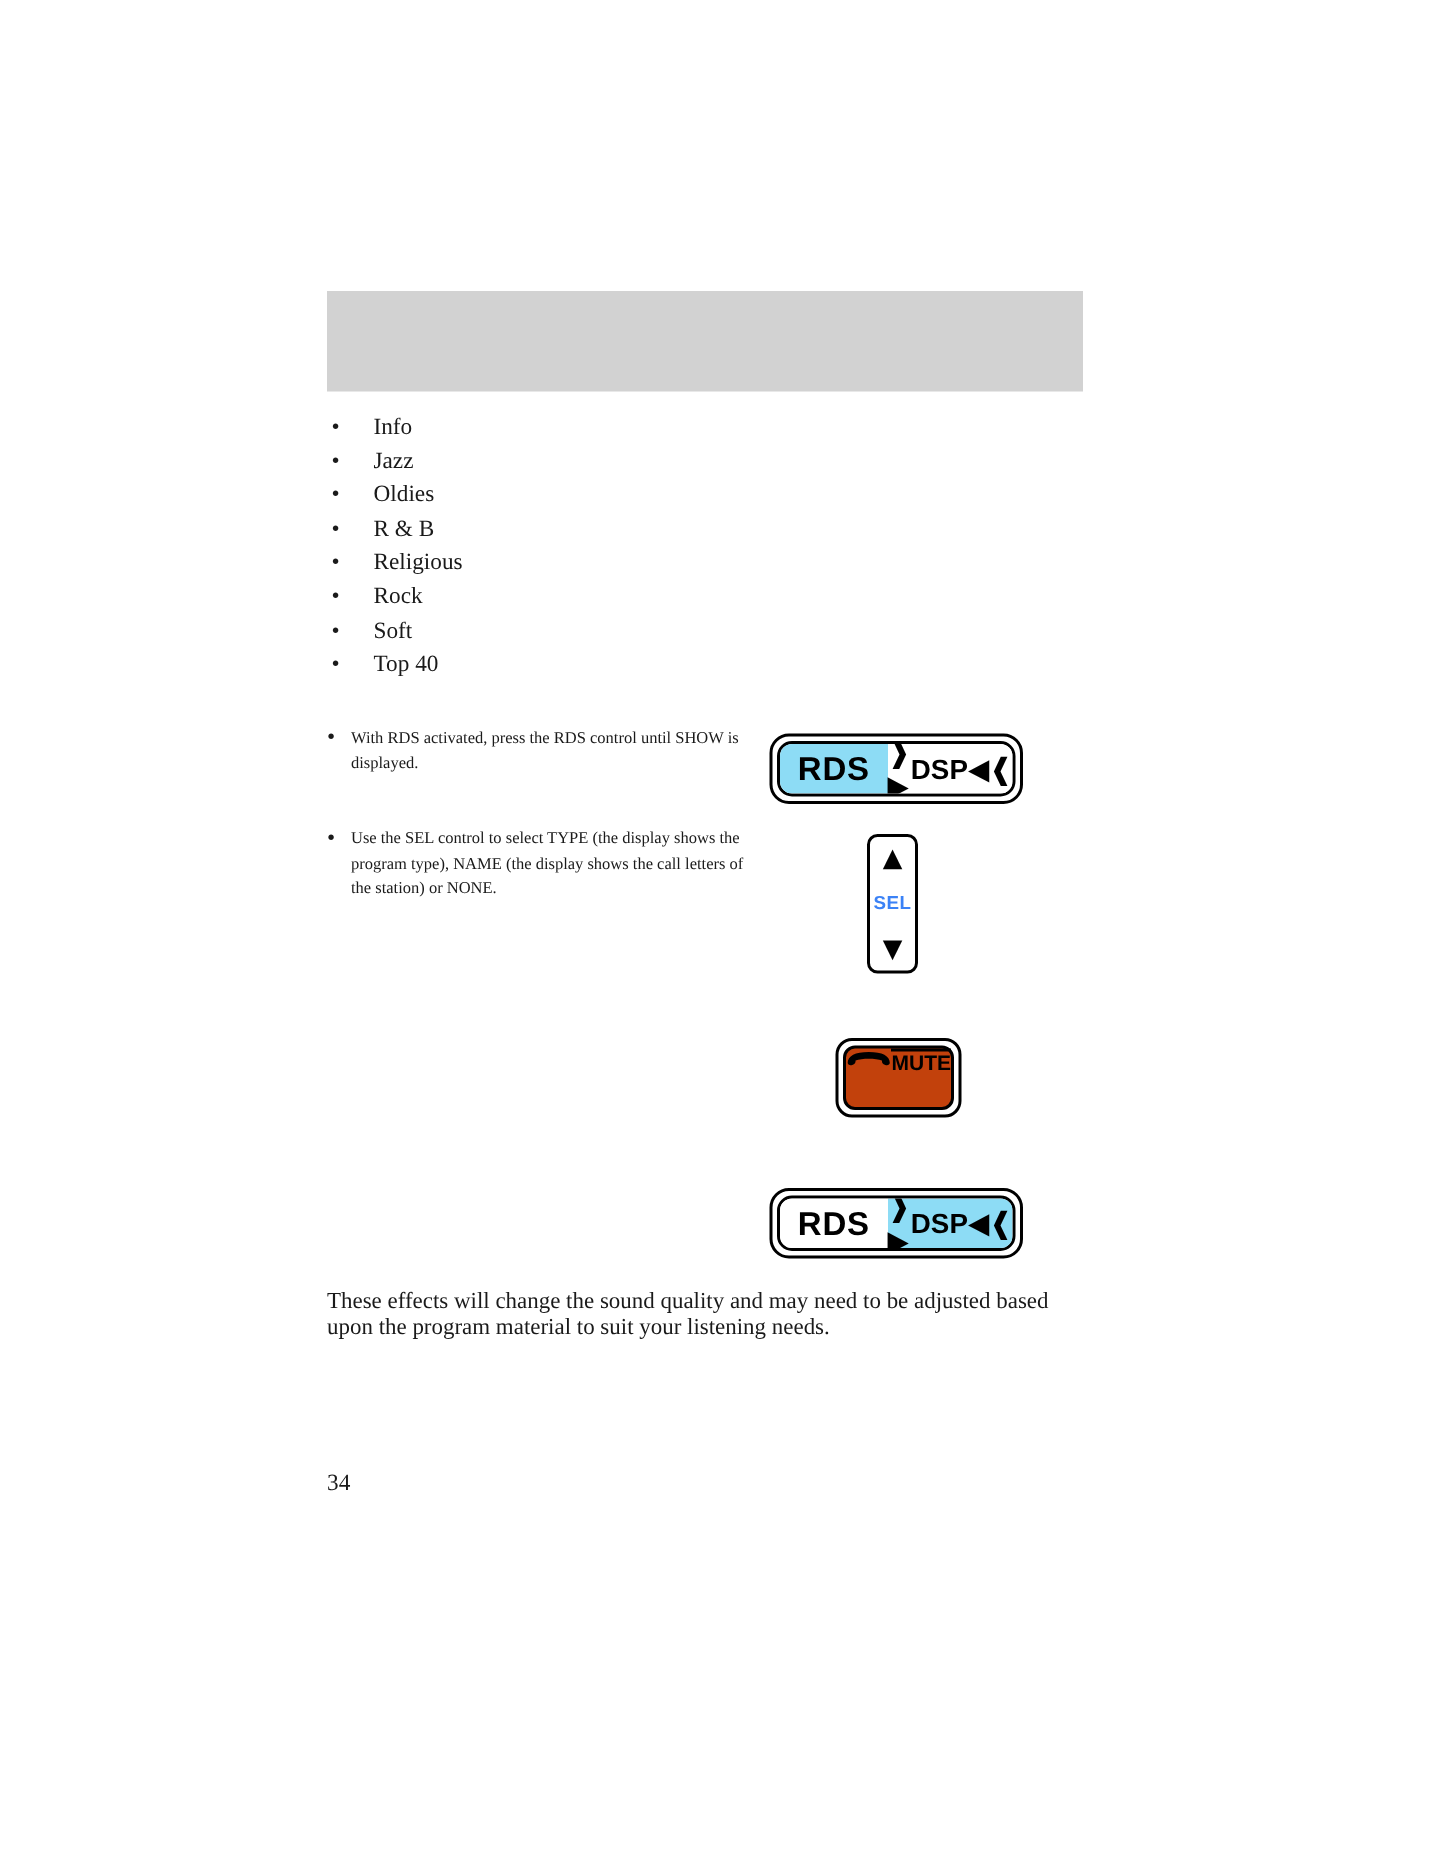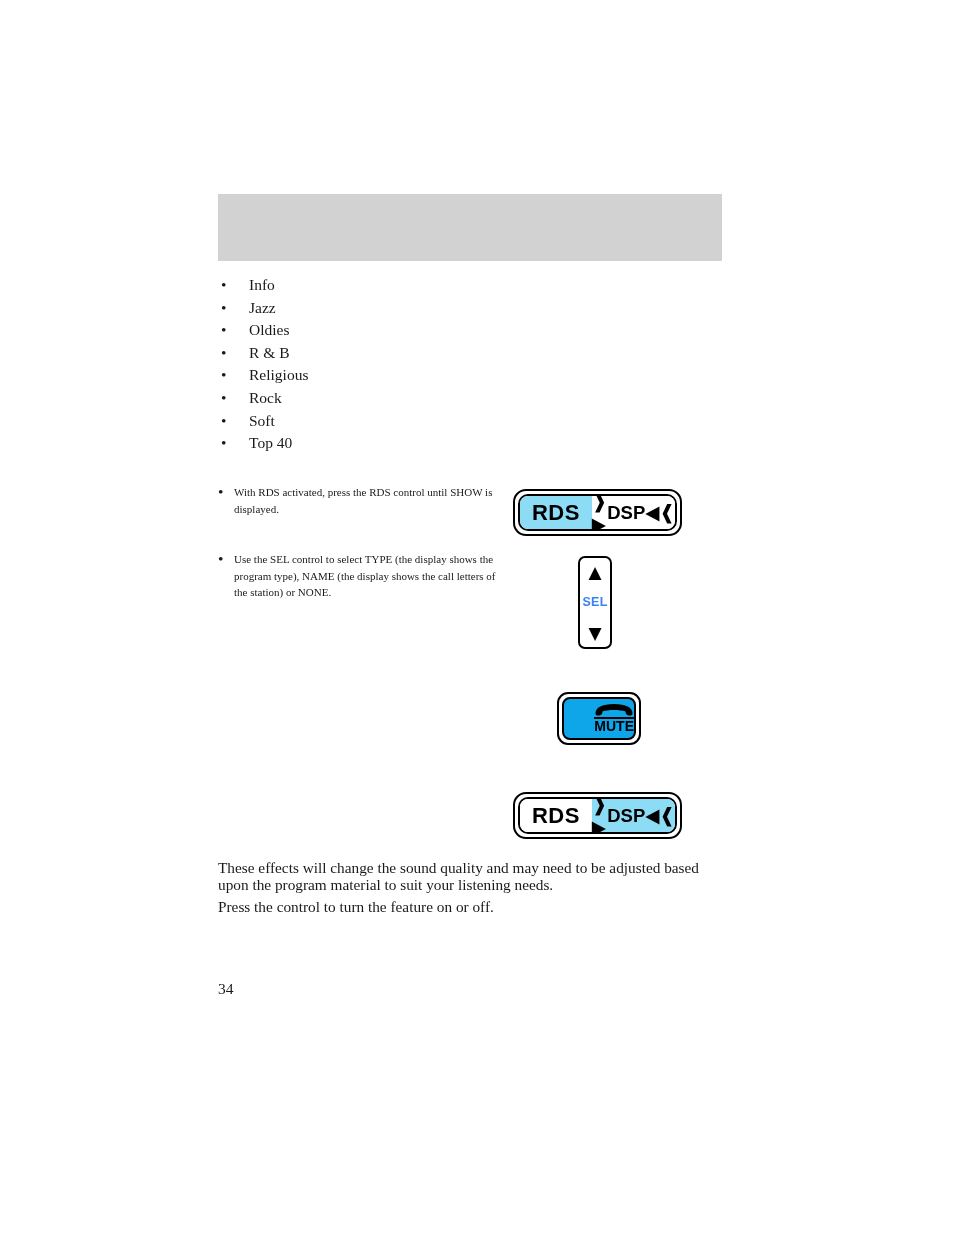--- a/index.html
+++ b/index.html
@@ -199,24 +199,24 @@
     border-radius: 11px;
     background: #ffffff;
     padding: 3px;
   }
   .mute-button .inner {
     width: 100%;
     height: 100%;
     box-sizing: border-box;
     border: 2.5px solid #000000;
     border-radius: 8px;
-    background: #0ea5e9;
+    background: #c2410c;
     display: flex;
-    flex-direction: column;
-    align-items: flex-end;
+    flex-direction: row;
+    align-items: flex-start;
     justify-content: center;
   }
   .mute-button .handset {
     width: 40px;
     height: 13px;
     margin-bottom: 1px;
     display: block;
   }
   .mute-button .mute-label {
     font-family: "Liberation Sans", "DejaVu Sans", sans-serif;
@@ -276,21 +276,20 @@
     <span class="itext">With RDS activated, press the RDS control until SHOW is displayed.</span>
   </div>
 
   <div class="instr-block instr-2">
     <span class="bullet">•</span>
     <span class="itext">Use the SEL control to select TYPE (the display shows the program type), NAME (the display shows the call letters of the station) or NONE.</span>
   </div>
 
 
   <div class="para para-effect">These effects will change the sound quality and may need to be adjusted based upon the program material to suit your listening needs.</div>
-  <div class="para para-press">Press the control to turn the feature on or off.</div>
 
   <div class="page-number">34</div>
 
   <div class="rds-button rds-button-1">
     <div class="inner">
       <div class="half active">
         <span>RDS</span>
       </div>
       <div class="half dsp">
         <span class="arrowtxt">❱▶</span>

